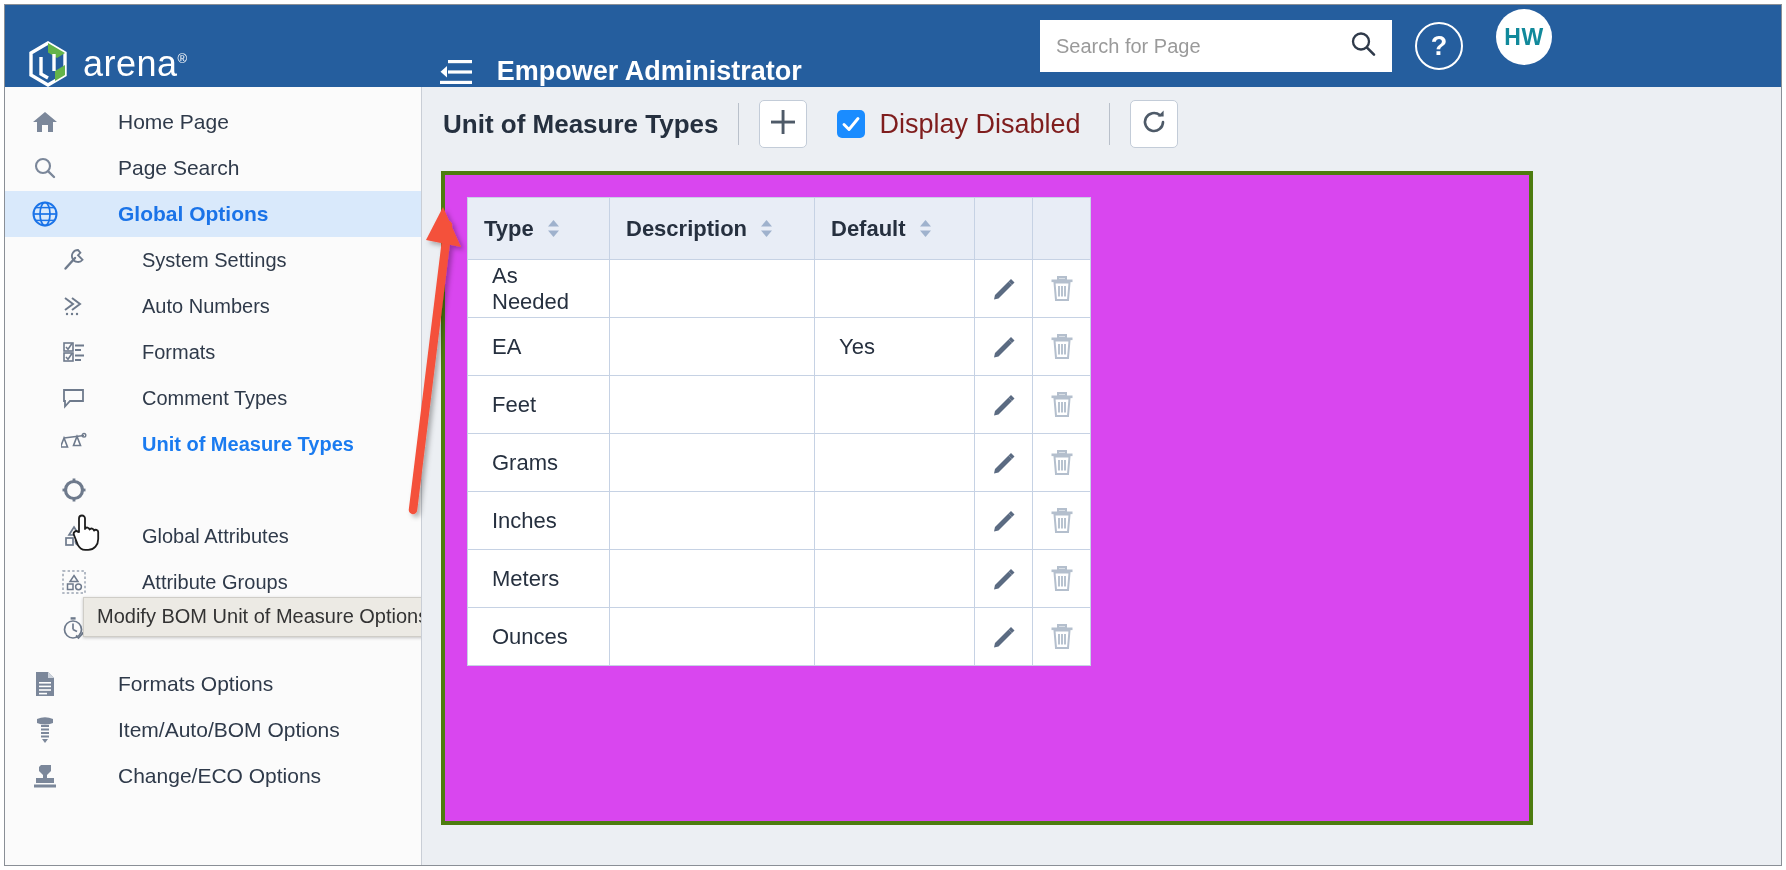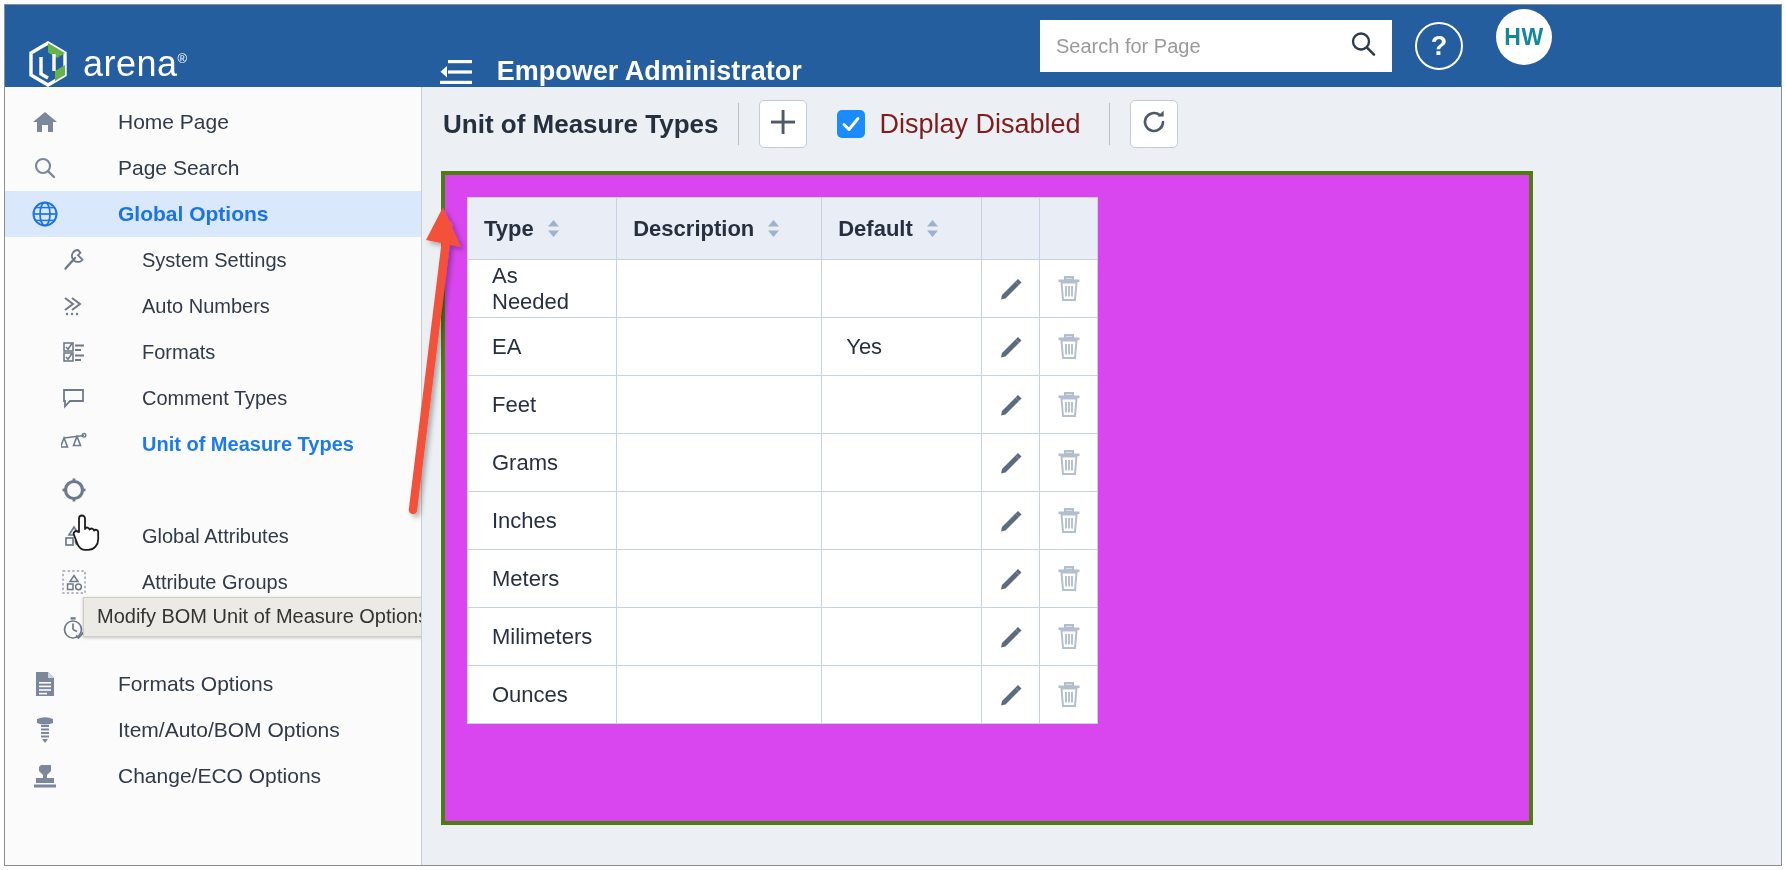--- a/index.html
+++ b/index.html
@@ -612,45 +612,20 @@
                     <path d="M5.5 7.5 H20.5 L19 25 H7 Z" fill="none" stroke="#b4bfcd" stroke-width="2"></path>
                     <line x1="10" y1="11" x2="10" y2="21.5" stroke="#b4bfcd" stroke-width="1.9"></line>
                     <line x1="13" y1="11" x2="13" y2="21.5" stroke="#b4bfcd" stroke-width="1.9"></line>
                     <line x1="16" y1="11" x2="16" y2="21.5" stroke="#b4bfcd" stroke-width="1.9"></line>
                   </svg>
                 </span>
               </td>
             </tr>
             <tr>
               <td class="col-type">Meters</td>
-              <td class="col-desc"></td>
-              <td class="col-def"></td>
-              <td class="col-act">
-                <span class="act-ico">
-                  <svg width="26" height="26" viewBox="0 0 26 26">
-                    <path d="M4 19 L17.5 5.5 L21 9 L7.5 22.5 L3 23.5 Z" fill="#5b6b82"></path>
-                    <path d="M17.5 5.5 L20 3 L23.5 6.5 L21 9 Z" fill="#5b6b82"></path>
-                  </svg>
-                </span>
-              </td>
-              <td class="col-act">
-                <span class="act-ico">
-                  <svg width="26" height="27" viewBox="0 0 26 27">
-                    <rect x="2.5" y="4.5" width="21" height="2.6" fill="#b4bfcd"></rect>
-                    <path d="M9 2 H17 V4.5 H9 Z" fill="none" stroke="#b4bfcd" stroke-width="2"></path>
-                    <path d="M5.5 7.5 H20.5 L19 25 H7 Z" fill="none" stroke="#b4bfcd" stroke-width="2"></path>
-                    <line x1="10" y1="11" x2="10" y2="21.5" stroke="#b4bfcd" stroke-width="1.9"></line>
-                    <line x1="13" y1="11" x2="13" y2="21.5" stroke="#b4bfcd" stroke-width="1.9"></line>
-                    <line x1="16" y1="11" x2="16" y2="21.5" stroke="#b4bfcd" stroke-width="1.9"></line>
-                  </svg>
-                </span>
-              </td>
-            </tr>
-            <tr>
-              <td class="col-type">Milimeters</td>
               <td class="col-desc"></td>
               <td class="col-def"></td>
               <td class="col-act">
                 <span class="act-ico">
                   <svg width="26" height="26" viewBox="0 0 26 26">
                     <path d="M4 19 L17.5 5.5 L21 9 L7.5 22.5 L3 23.5 Z" fill="#5b6b82"></path>
                     <path d="M17.5 5.5 L20 3 L23.5 6.5 L21 9 Z" fill="#5b6b82"></path>
                   </svg>
                 </span>
               </td>

